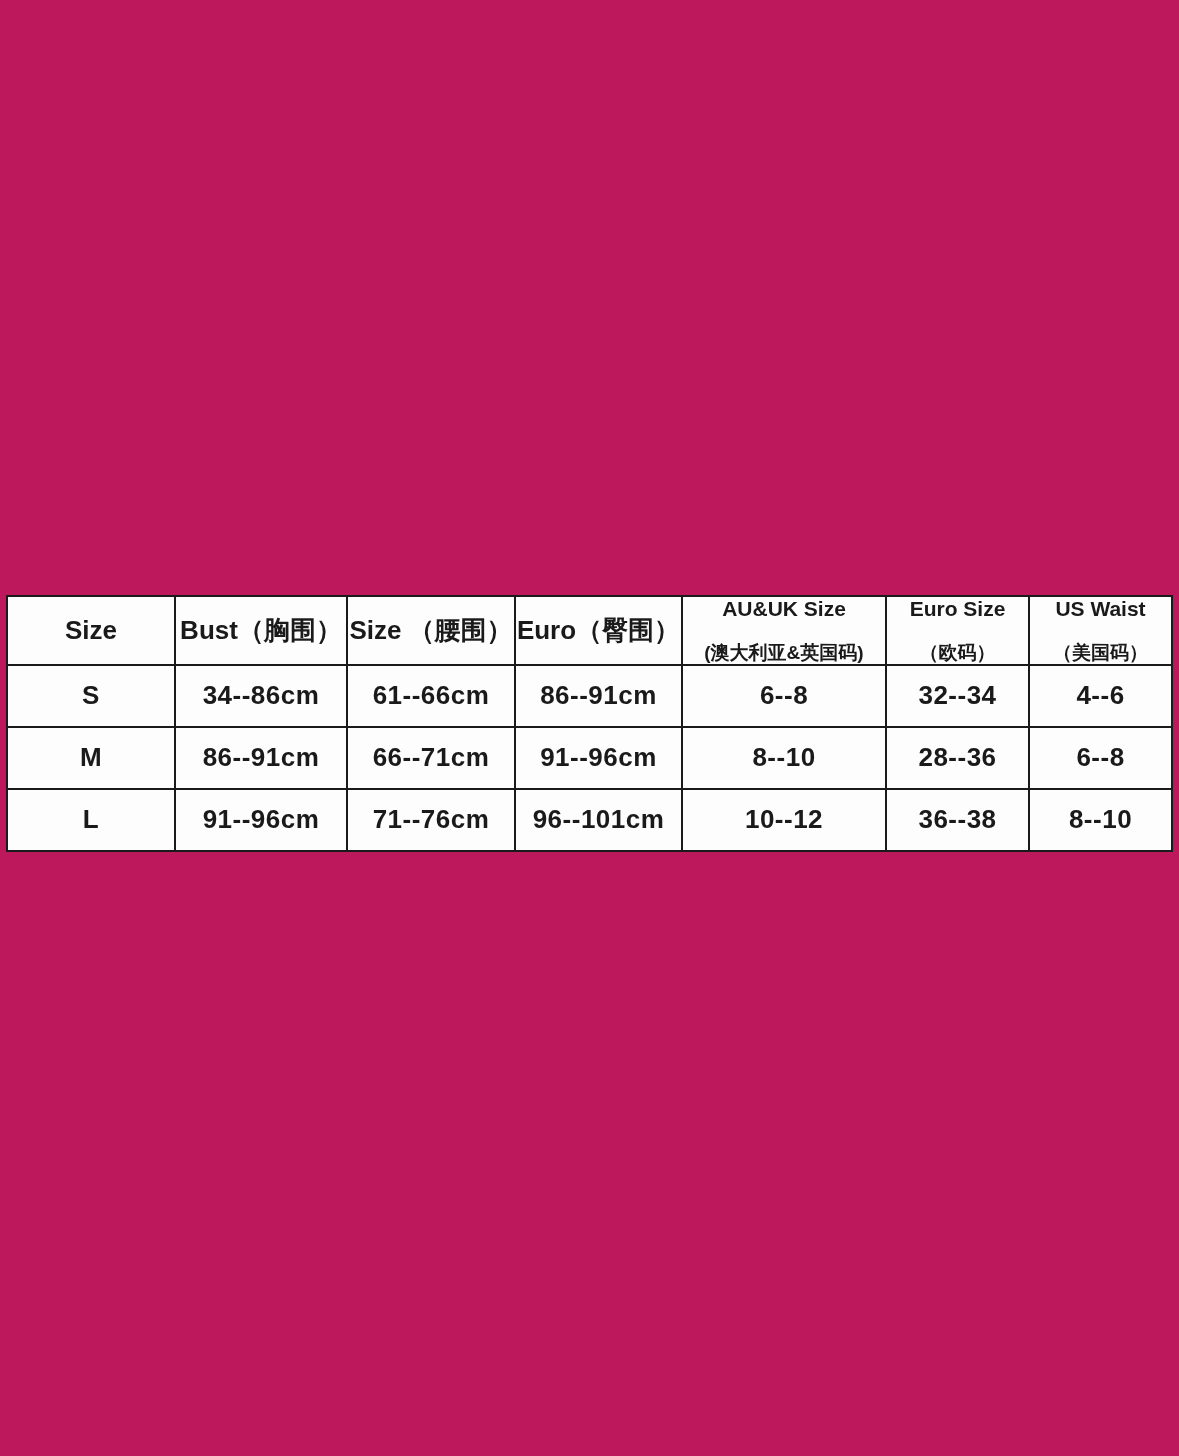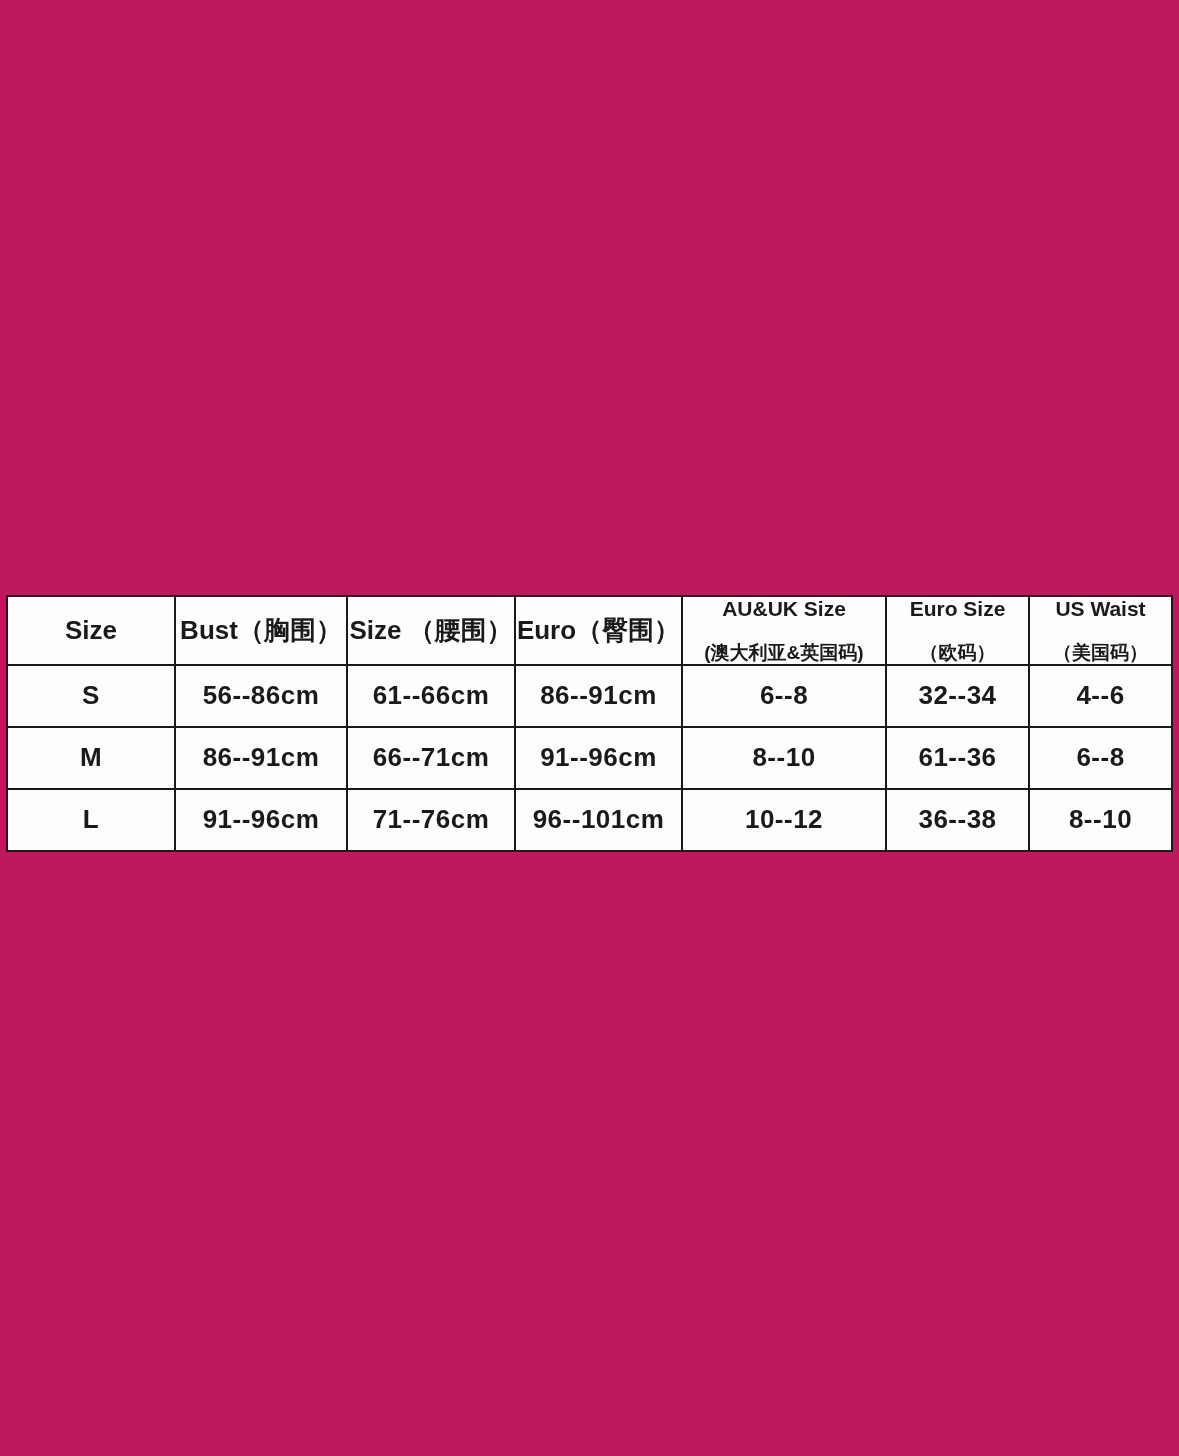--- a/index.html
+++ b/index.html
@@ -89,34 +89,34 @@
         </th>
         <th class="two-line">
           <span class="hdr-main">US Waist</span>
           <span class="hdr-sub">（美国码）</span>
         </th>
       </tr>
     </thead>
     <tbody>
       <tr>
         <td>S</td>
-        <td>56--86cm</td>
+        <td>34--86cm</td>
         <td>61--66cm</td>
         <td>86--91cm</td>
         <td>6--8</td>
         <td>32--34</td>
         <td>4--6</td>
       </tr>
       <tr>
         <td>M</td>
         <td>86--91cm</td>
         <td>66--71cm</td>
         <td>91--96cm</td>
         <td>8--10</td>
-        <td>61--36</td>
+        <td>28--36</td>
         <td>6--8</td>
       </tr>
       <tr>
         <td>L</td>
         <td>91--96cm</td>
         <td>71--76cm</td>
         <td>96--101cm</td>
         <td>10--12</td>
         <td>36--38</td>
         <td>8--10</td>

